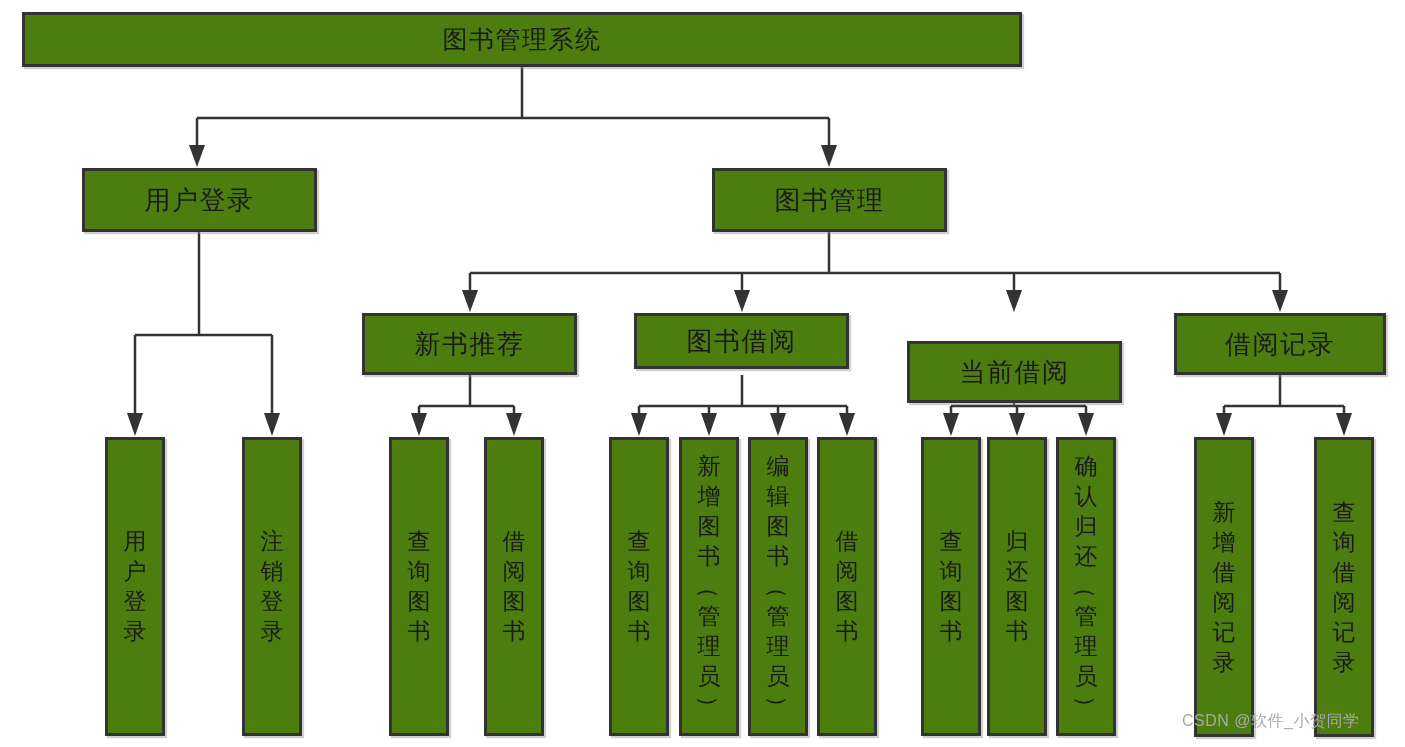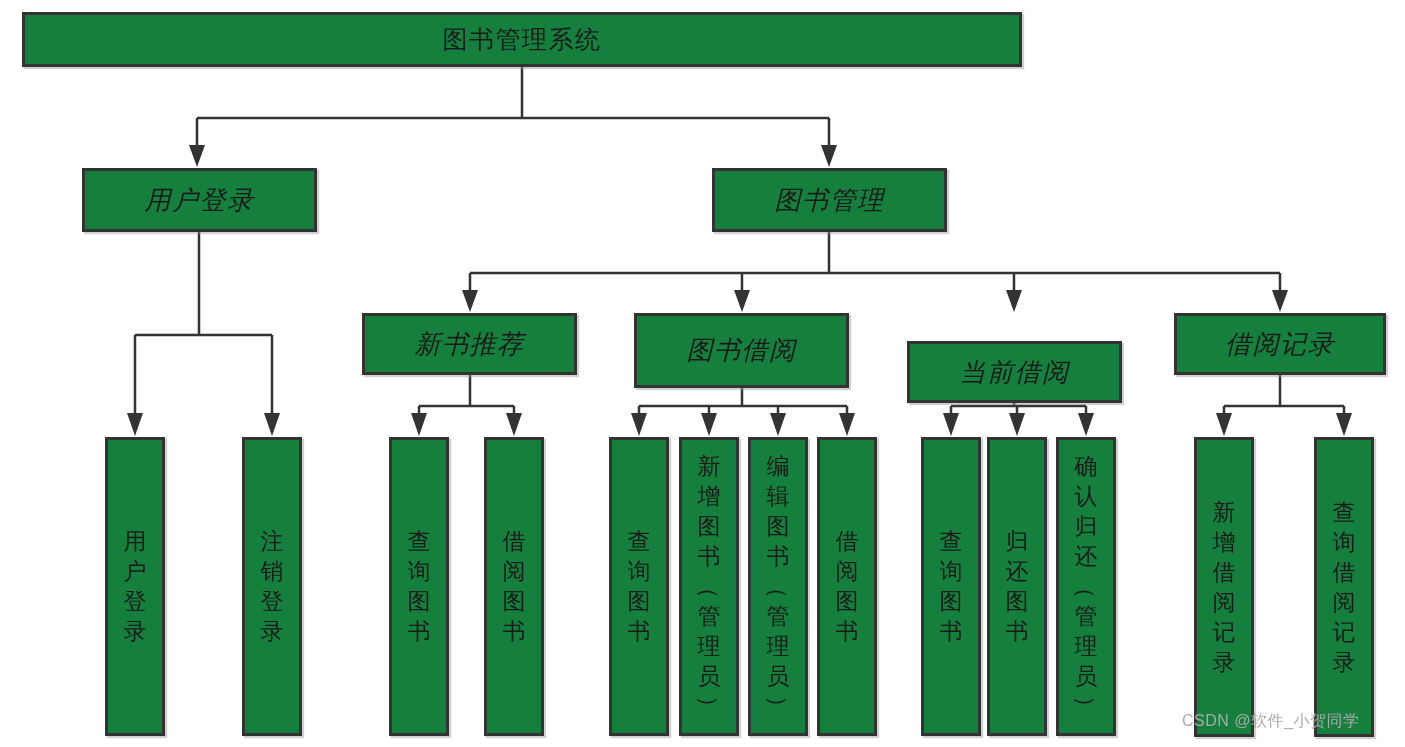--- a/index.html
+++ b/index.html
@@ -1,26 +1,26 @@
 <!DOCTYPE html>
 <html style="--line: #333333; --text: #1a1a1a; --wm: #a9a9a9; --bg: #ffffff;"><head>
 <meta charset="utf-8">
 <style>
   html,body{margin:0;padding:0;background:#fff;}
   body{font-family:"Liberation Sans","DejaVu Sans",sans-serif;}
   .canvas{position:relative;width:1405px;height:747px;background:var(--bg,#fff);overflow:hidden;}
   .connector-svg{position:absolute;left:0;top:0;width:1405px;height:747px;pointer-events:none;}
   .cline{stroke:var(--line,#333);stroke-width:2.5;fill:none;}
   .carrow{fill:var(--line,#333);stroke:none;}
-  .node{position:absolute;box-sizing:border-box;background:#15803d;border:3px solid var(--line,#333);
+  .node{position:absolute;box-sizing:border-box;background:#4d7c0f;border:3px solid var(--line,#333);
         display:flex;align-items:center;justify-content:center;color:var(--text,#1a1a1a);
         box-shadow:2px 2px 1px rgba(150,150,150,0.45);}
   .h-label{font-size:25px;letter-spacing:1.5px;white-space:nowrap;}
   .root .h-label{font-size:25px;}
-  .branch .h-label{font-size:26px;font-style:italic;}
+  .branch .h-label{font-size:26px;}
   .leaf{flex-direction:column;}
   .vwrap{display:flex;flex-direction:column;align-items:center;}
   .vchar{width:30px;height:30px;display:flex;align-items:center;justify-content:center;
          font-size:23px;color:var(--text,#1a1a1a);}
   .vrot{transform:rotate(90deg);}
   .watermark{position:absolute;left:1182px;top:711px;font-size:16px;letter-spacing:0.5px;
              color:var(--wm,#a9a9a9);white-space:nowrap;z-index:5;}
 </style>
 </head>
 <body>
@@ -74,21 +74,21 @@
   <div class="node branch" style="left:82px;top:168px;width:235px;height:64px;">
     <span class="h-label">用户登录</span>
   </div>
   <div class="node branch" style="left:362px;top:313px;width:215px;height:62px;">
     <span class="h-label">新书推荐</span>
   </div>
 
   <div class="node branch" style="left:712px;top:168px;width:235px;height:64px;">
     <span class="h-label">图书管理</span>
   </div>
-  <div class="node branch" style="left:634px;top:313px;width:215px;height:75px;">
+  <div class="node branch" style="left:634px;top:313px;width:215px;height:56px;">
     <span class="h-label">图书借阅</span>
   </div>
   <div class="node branch" style="left:907px;top:313px;width:215px;height:62px;margin-top:28px;">
     <span class="h-label">当前借阅</span>
   </div>
   <div class="node branch" style="left:1174px;top:313px;width:212px;height:62px;justify-content:center;">
     <span class="h-label">借阅记录</span>
   </div>
 
   <div class="node leaf" style="left:105px;top:437px;width:60px;height:299px;">

